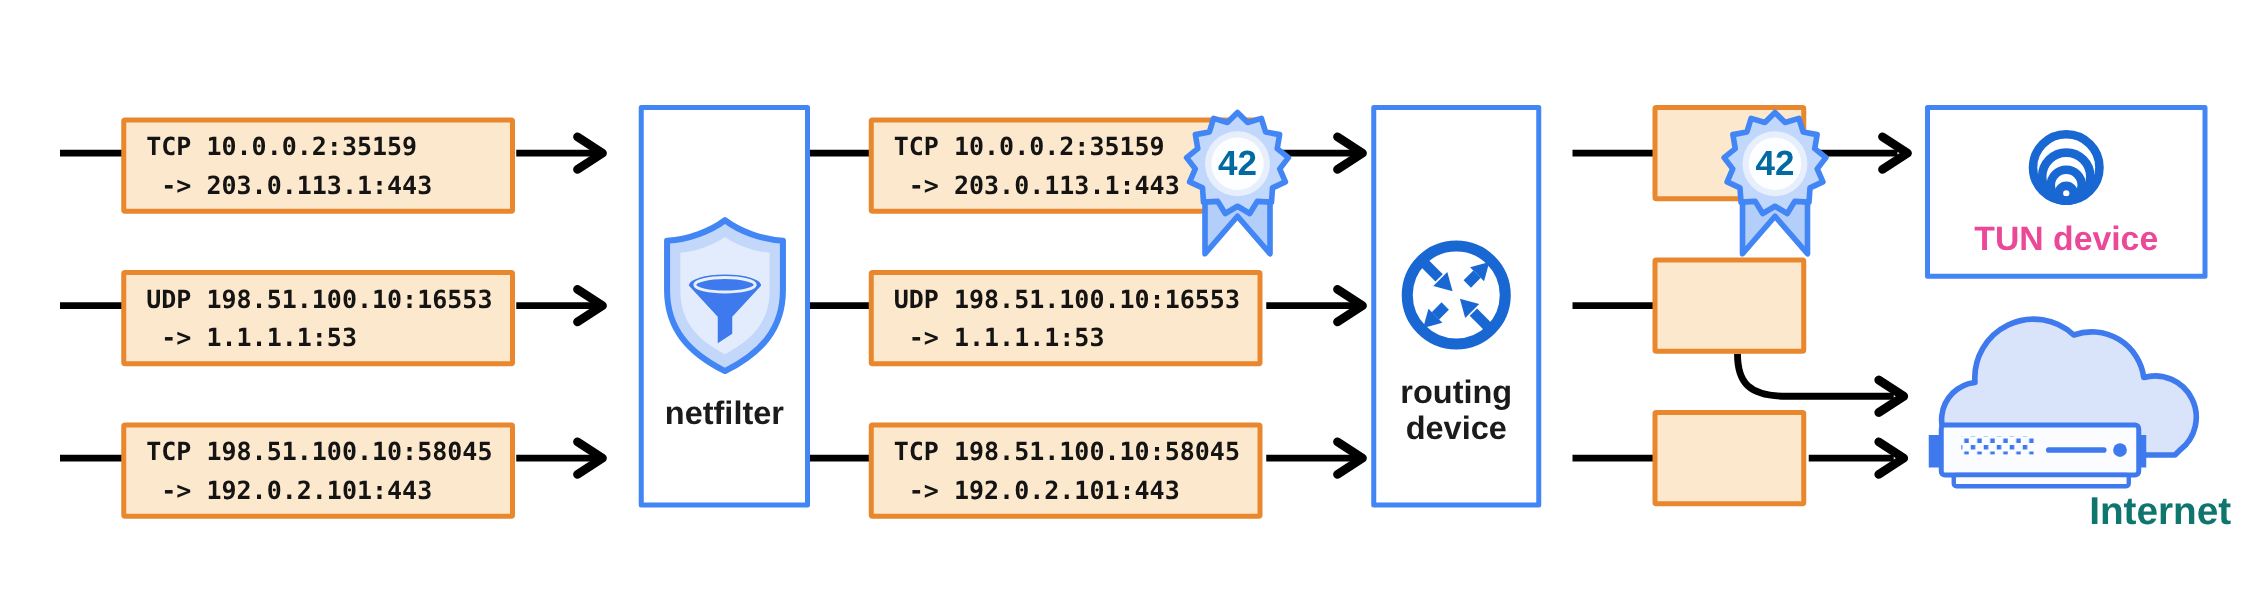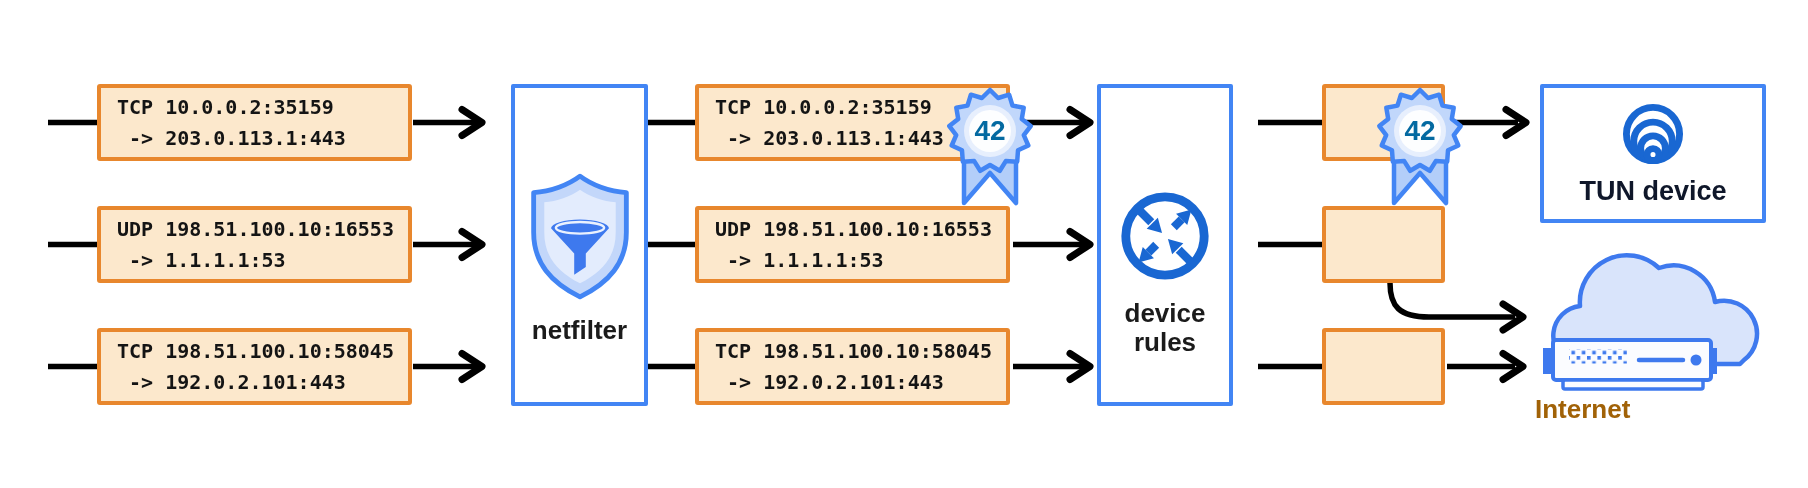--- a/index.html
+++ b/index.html
@@ -5,42 +5,42 @@
   html,body{margin:0;padding:0;background:#fff;}
   #canvas{position:relative;width:1808px;height:488px;background:#ffffff;overflow:hidden;
           font-family:"Liberation Sans",sans-serif;}
   svg{display:block;}
   #connectors{position:absolute;left:0;top:0;z-index:1;}
 
   .packet{position:absolute;width:315px;height:77px;box-sizing:border-box;z-index:2;
           background:#FCE8CC;border:4px solid #E8872D;border-radius:3px;
           display:flex;flex-direction:column;justify-content:center;padding-left:16px;
           font-family:"DejaVu Sans Mono","Liberation Mono",monospace;
-          font-weight:700;font-size:20px;line-height:31px;color:#141414;}
+          font-weight:700;font-size:20px;line-height:31px;color:#141414;margin-top:10px;}
   .packet .pline{white-space:pre;}
 
   .slot{position:absolute;width:123px;height:77px;box-sizing:border-box;z-index:2;
         background:#FCE8CC;border:4px solid #E8872D;border-radius:3px;}
 
   .stage{position:absolute;top:84px;height:322px;box-sizing:border-box;z-index:2;
          background:#ffffff;border:4px solid #4285F4;border-radius:2px;
          display:flex;flex-direction:column;align-items:center;justify-content:center;}
   #netfilter-stage{left:511px;width:137px;padding-top:26px;}
   #routing-stage{left:1097px;width:136px;padding-top:54px;}
   .stage-label{font-weight:700;font-size:26px;line-height:29px;color:#1b1b1b;
                text-align:center;margin-top:14px;width:104px;}
 
   .dest-box{position:absolute;left:1540px;top:84px;width:226px;height:139px;box-sizing:border-box;z-index:2;
             background:#fff;border:4px solid #4285F4;border-radius:2px;
             display:flex;flex-direction:column;align-items:center;justify-content:center;}
-  .dest-label{font-weight:700;font-size:27px;line-height:30px;color:#0f172a;text-align:left;margin-top:9px;}
+  .dest-label{font-weight:700;font-size:27px;line-height:30px;color:#ec4899;text-align:left;margin-top:9px;}
 
   #internet-group{position:absolute;left:1535px;top:252px;width:250px;z-index:2;}
-  #internet-label{font-weight:700;font-size:26px;line-height:30px;color:#a16207;
-                  text-align:left;margin-top:2px;}
+  #internet-label{font-weight:700;font-size:31px;line-height:30px;color:#0f766e;
+                  text-align:right;margin-top:2px;}
 
   .badge{position:absolute;width:112px;height:152px;z-index:3;}
   .badge-num{position:absolute;left:0;top:0;width:112px;height:95px;
              display:flex;align-items:center;justify-content:center;
              font-weight:700;font-size:28px;color:#0369a1;}
   #badge-mid{left:934px;top:83px;}
   #badge-right{left:1364px;top:83px;}
 </style>
 </head>
 <body>
@@ -135,21 +135,21 @@
         <line x1="23" y1="23" x2="36" y2="36"></line>
         <polygon points="47,47 42.7,31.3 31.3,42.7" stroke="none"></polygon>
         <line x1="59" y1="41" x2="67" y2="33"></line>
         <polygon points="77,23 72.7,38.7 61.3,27.3" stroke="none"></polygon>
         <line x1="41" y1="59" x2="33" y2="67"></line>
         <polygon points="23,77 38.7,72.7 27.3,61.3" stroke="none"></polygon>
         <line x1="77" y1="77" x2="64" y2="64"></line>
         <polygon points="53,53 68.7,57.3 57.3,68.7" stroke="none"></polygon>
       </g>
     </svg>
-    <div class="stage-label">device rules</div>
+    <div class="stage-label">routing device</div>
   </div>
 
   <div class="slot" style="left:1322px;top:84px;"></div>
   <div class="slot" style="left:1322px;top:206px;"></div>
   <div class="slot" style="left:1322px;top:328px;"></div>
 
   <div class="badge" id="badge-mid">
     <svg width="112" height="152" viewBox="0 0 112 152">
       <polygon points="30,60 30,120 56,90 82,120 82,60" fill="#B3CEF9" stroke="#4285F4" stroke-width="4.5" stroke-linejoin="round"></polygon>
       <polygon points="56,7 64.1,15 75.1,11.7 78.5,22.6 89.7,24.7 87.8,35.9 96.7,43.1 89.8,52.1 94.3,62.5 84,67.3 83.2,78.7 71.8,78.1 65.8,87.8 56,82 46.2,87.8 40.2,78.1 28.8,78.7 28,67.3 17.7,62.5 22.2,52.1 15.3,43.1 24.2,35.9 22.3,24.7 33.5,22.6 36.9,11.7 47.9,15" fill="#C1D7FB" stroke="#4285F4" stroke-width="4.5" stroke-linejoin="round"></polygon>

